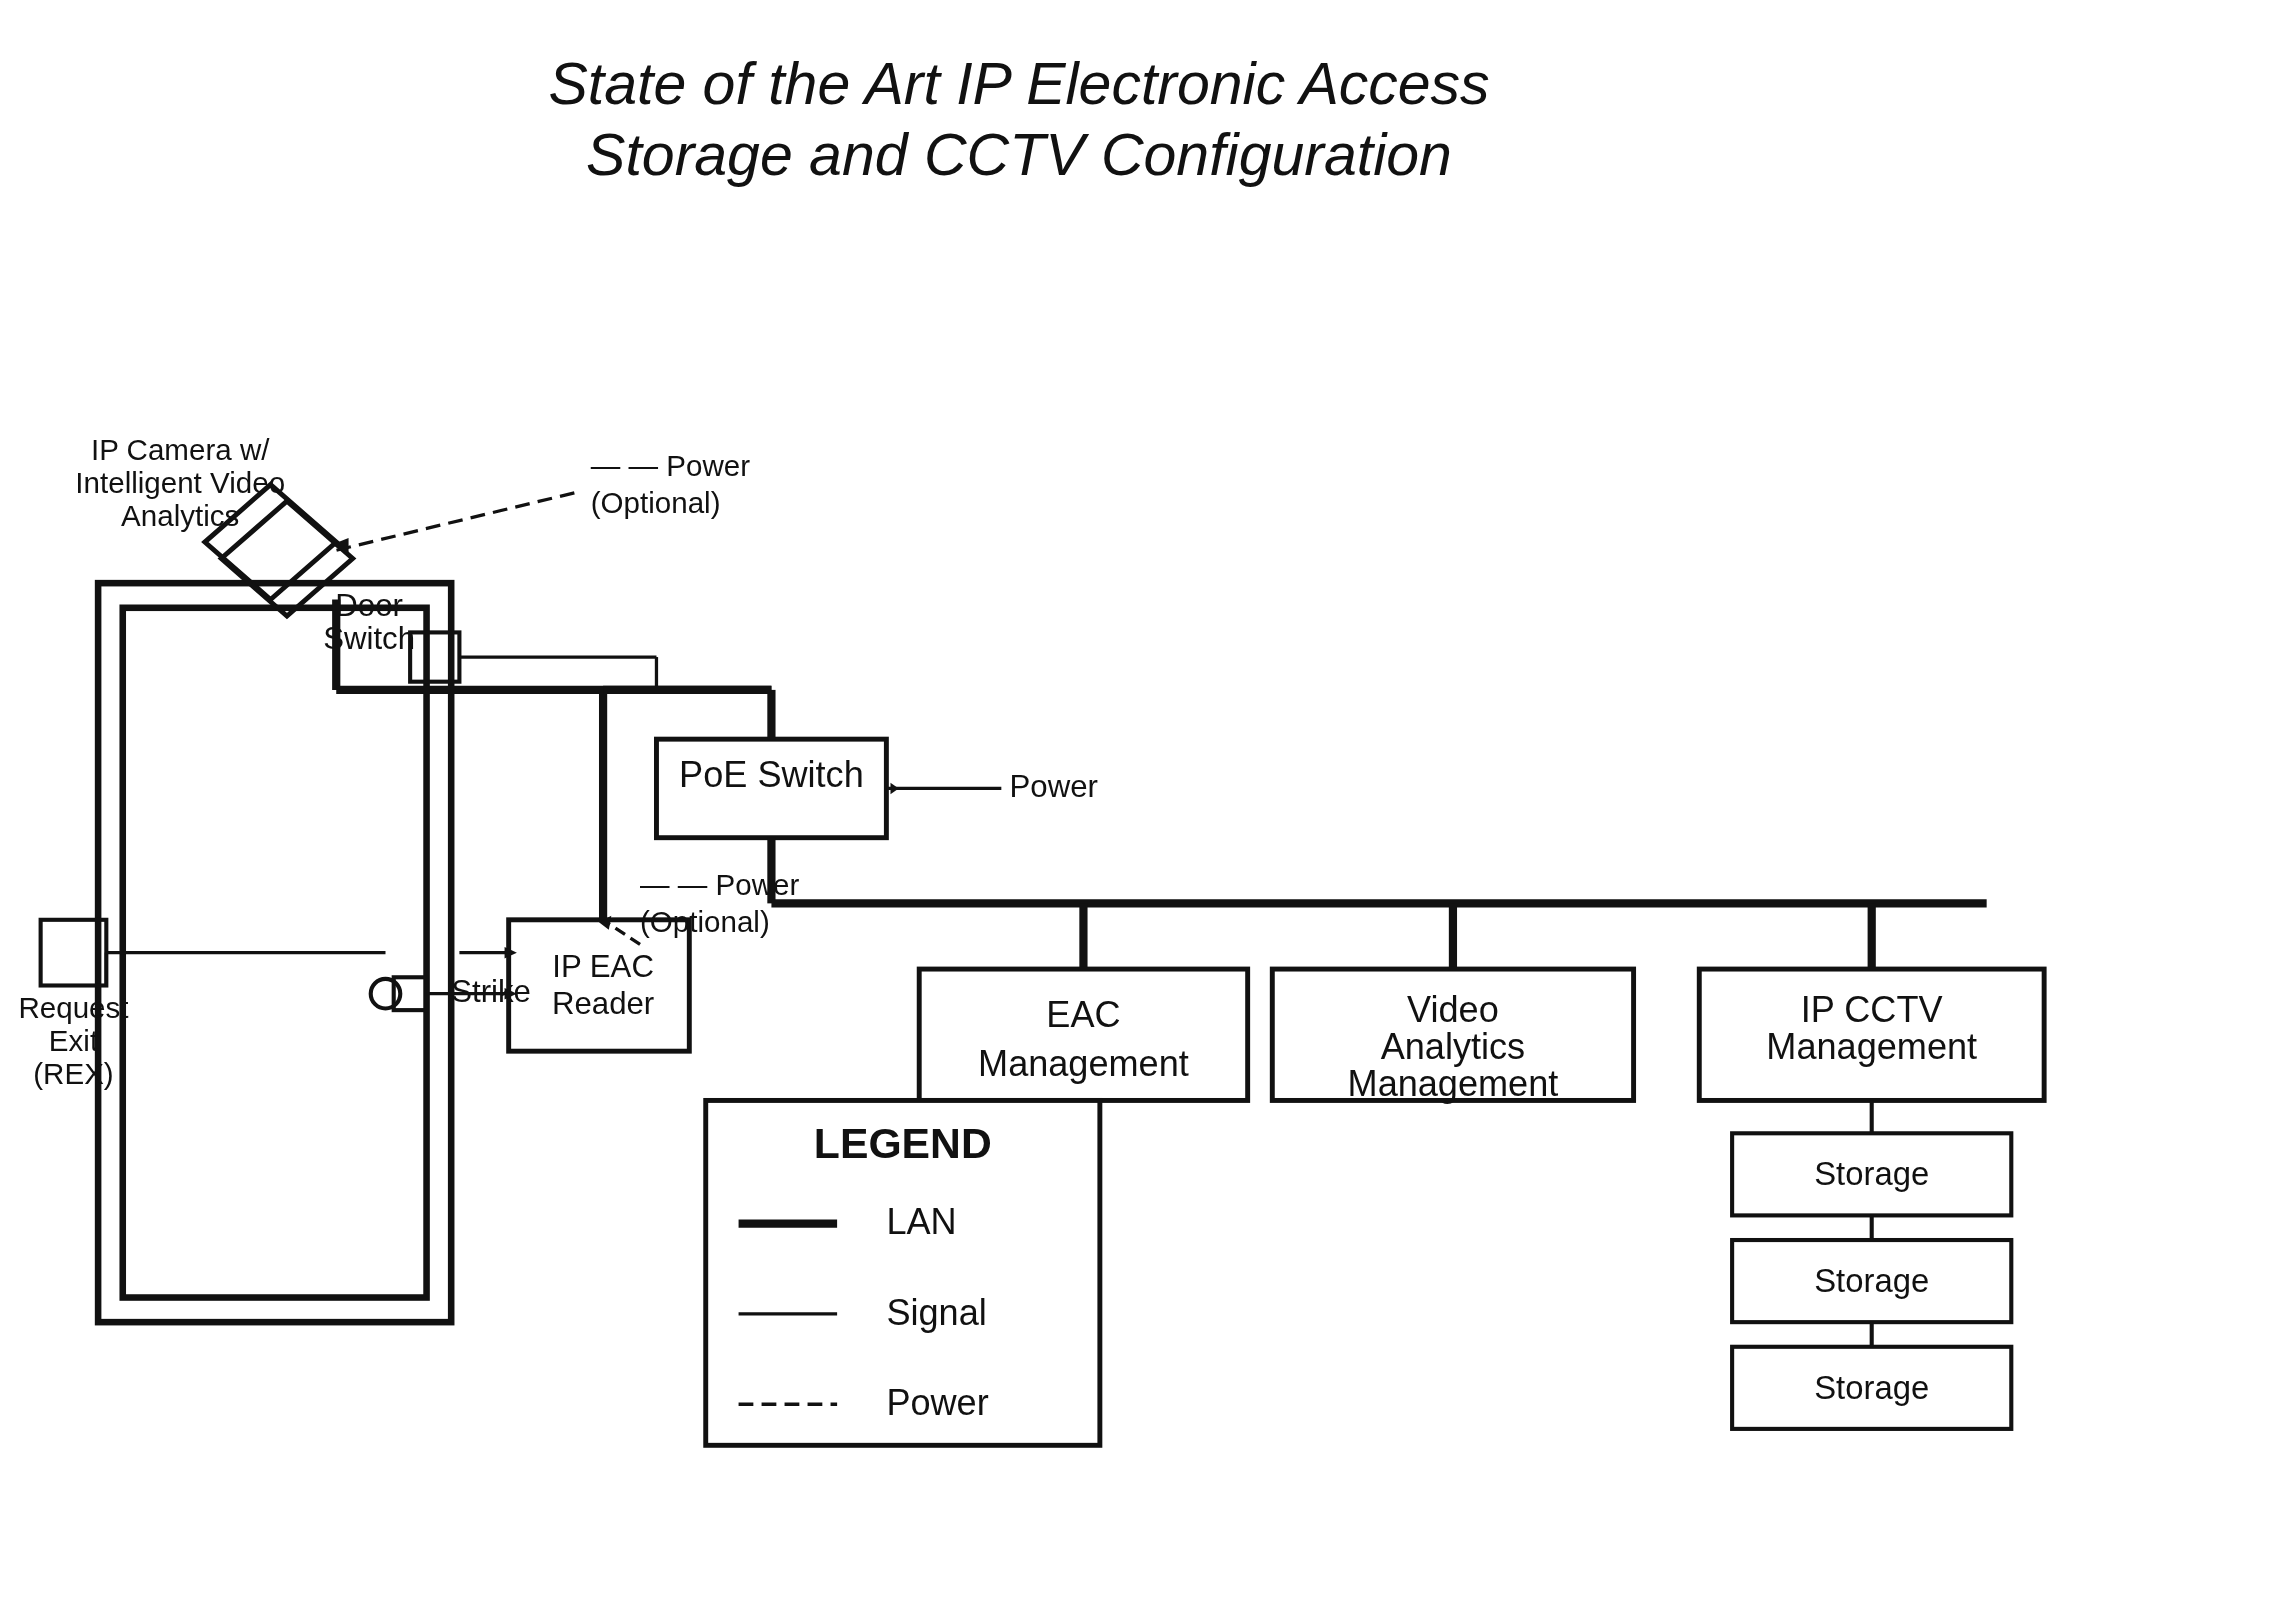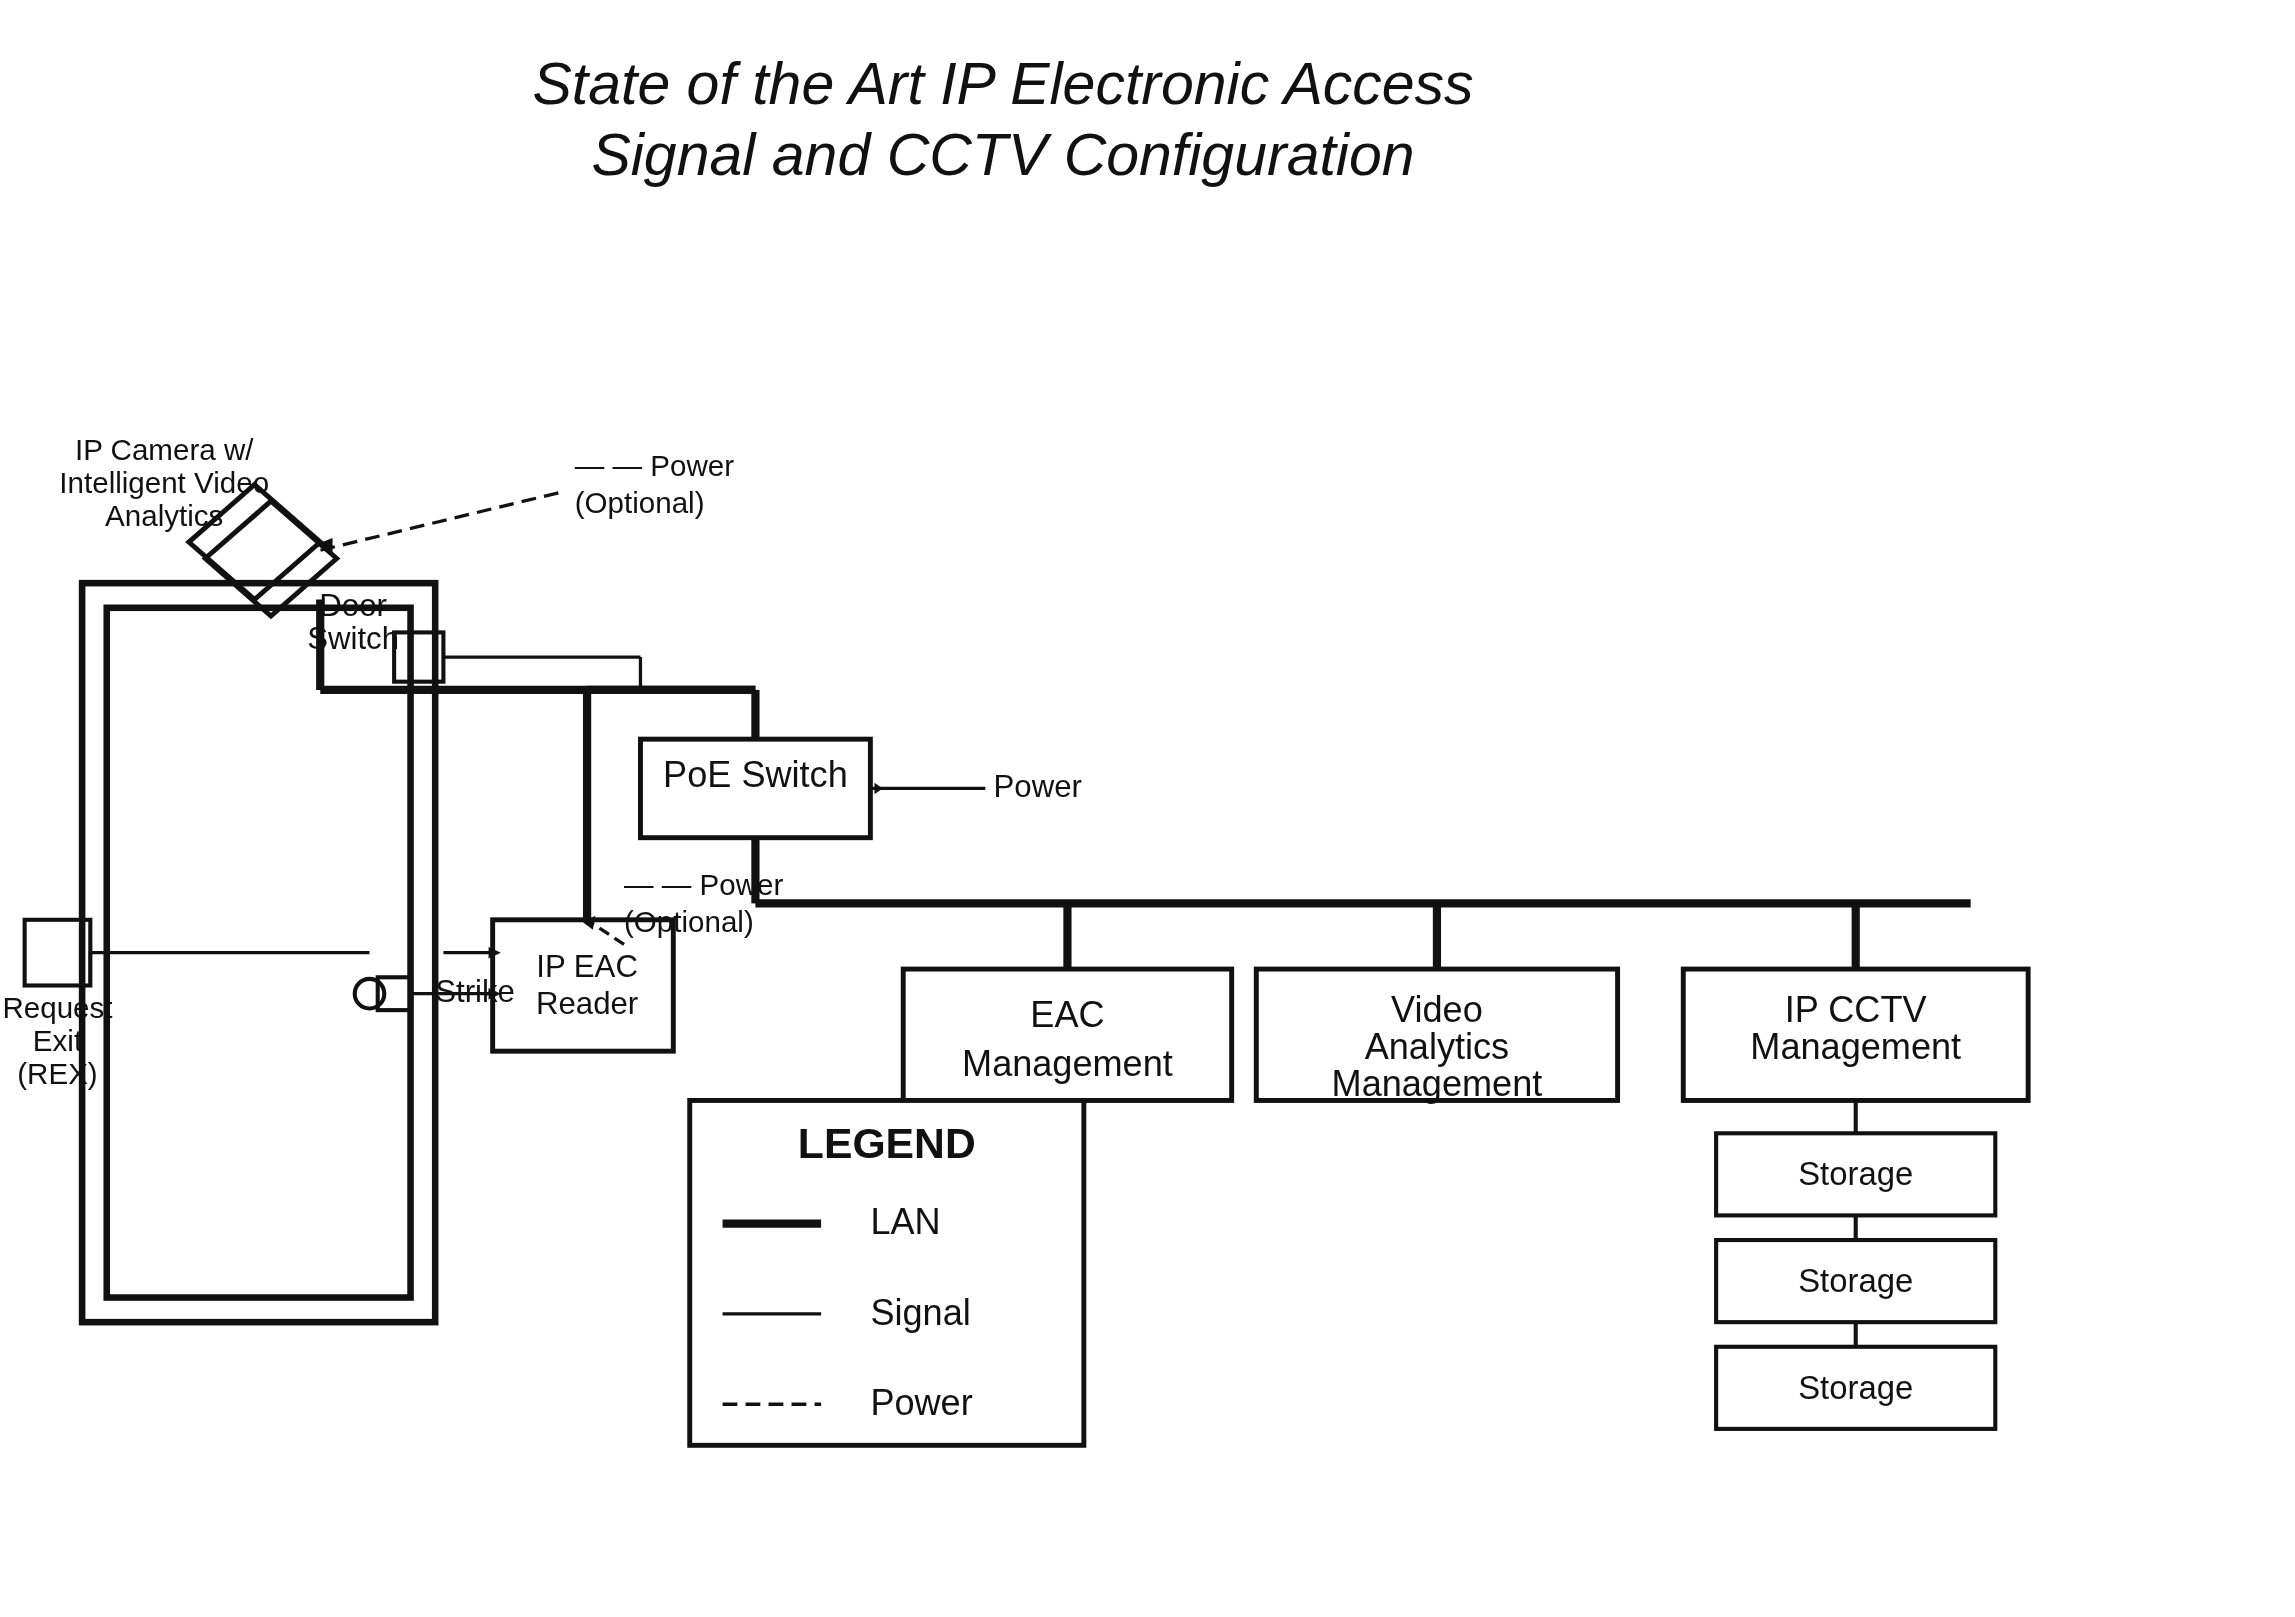--- a/index.html
+++ b/index.html
@@ -9,20 +9,21 @@
       width: 2295px;
       height: 1617px;
       overflow: hidden;
       position: relative;
     }
     .page {
       width: 2006px;
       height: 1617px;
       position: relative;
       background: #fff;
+      margin-left: 16px;
     }
     .title {
       text-align: center;
       font-style: italic;
       font-size: 59px;
       font-weight: normal;
       padding-top: 49px;
       line-height: 1.2;
       color: #111;
     }
@@ -39,21 +40,21 @@
       top: 0; left: 0;
       width: 100%; height: 100%;
     }
   </style>
 </head>
 <body>
 
 <div class="page">
   <div class="title">
     <div>State of the Art IP Electronic Access</div>
-    <div>Signal and CCTV Configuration</div>
+    <div>Storage and CCTV Configuration</div>
   </div>
 
   <div class="diagram-area">
     <svg class="diagram-svg" viewBox="0 0 2795 1689" xmlns="http://www.w3.org/2000/svg">
 
       <rect x="100" y="430" width="430" height="900" fill="none" stroke="#111" stroke-width="8"></rect>
 
       <rect x="130" y="460" width="370" height="840" fill="none" stroke="#111" stroke-width="8"></rect>
 
       <rect x="480" y="490" width="60" height="60" fill="none" stroke="#111" stroke-width="5"></rect>

